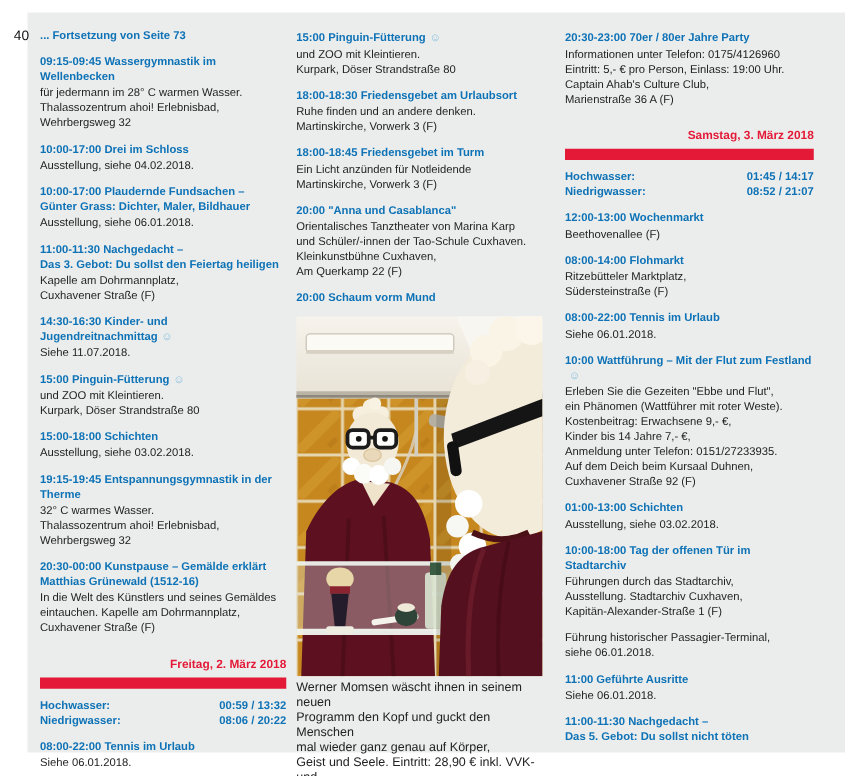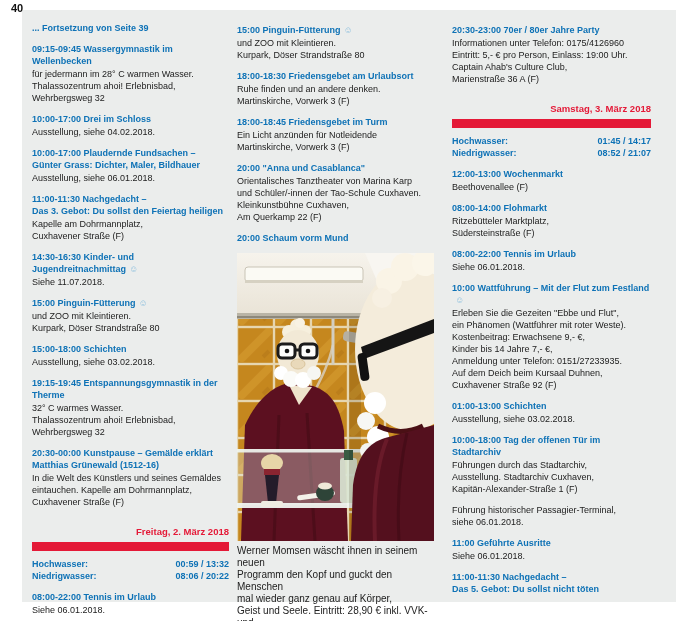--- a/index.html
+++ b/index.html
@@ -1,19 +1,19 @@
 <!DOCTYPE html>
 <html style="--blue: #0e72b6; --red: #e41937;"><head>
 <meta charset="utf-8">
 <style>
   html,body{margin:0;padding:0;background:#fff;}
   .page{position:relative;width:676px;height:621px;background:#ffffff;overflow:hidden;
         font-family:"Liberation Sans",sans-serif;-webkit-font-smoothing:antialiased;}
   .panel{position:absolute;left:22px;top:10px;width:654px;height:592px;background:#ebedec;}
-  .page-number{position:absolute;left:11px;top:2px;font-size:11px;font-weight:bold;color:#111;}
+  .page-number{position:absolute;left:11px;top:23px;font-size:11px;font-weight:normal;color:#111;}
   .col{position:absolute;}
   .block{margin-bottom:9px;}
   .event-title{color:var(--blue,#0e72b6);font-weight:bold;font-size:9px;line-height:12px;white-space:pre-line;}
   .event-body{color:#222;font-size:9px;line-height:12px;white-space:pre-line;margin-top:1px;}
   .smiley{color:#8fc0de;font-weight:normal;margin-left:3px;font-size:9px;}
   .date-block{margin-top:18px;margin-bottom:9px;}
   .date-label{color:var(--red,#e41937);font-weight:bold;font-size:9.5px;line-height:12px;text-align:right;}
   .red-bar{height:9px;background:var(--red,#e41937);margin:4px 0 7px 0;}
   .tide-row{display:flex;justify-content:space-between;color:var(--blue,#0e72b6);
             font-weight:bold;font-size:9px;line-height:12px;}
@@ -22,21 +22,21 @@
   .caption{font-size:10px;line-height:12px;color:#222;white-space:pre-line;margin-top:4px;}
 </style>
 </head>
 <body>
 
 <div class="page">
   <div class="panel"></div>
   <div class="page-number">40</div>
   <div class="col" id="col-0" style="left:32px;top:22px;width:197px">
       <div class="block">
-        <div class="event-title"><span>... Fortsetzung von Seite 39</span></div>
+        <div class="event-title"><span>... Fortsetzung von Seite 73</span></div>
       </div>
       <div class="block">
         <div class="event-title"><span>09:15-09:45 Wassergymnastik im Wellenbecken</span></div>
         <div class="event-body">für jedermann im 28° C warmen Wasser.
 Thalassozentrum ahoi! Erlebnisbad,
 Wehrbergsweg 32</div>
       </div>
       <div class="block">
         <div class="event-title"><span>10:00-17:00 Drei im Schloss</span></div>
         <div class="event-body">Ausstellung, siehe 04.02.2018.</div>

